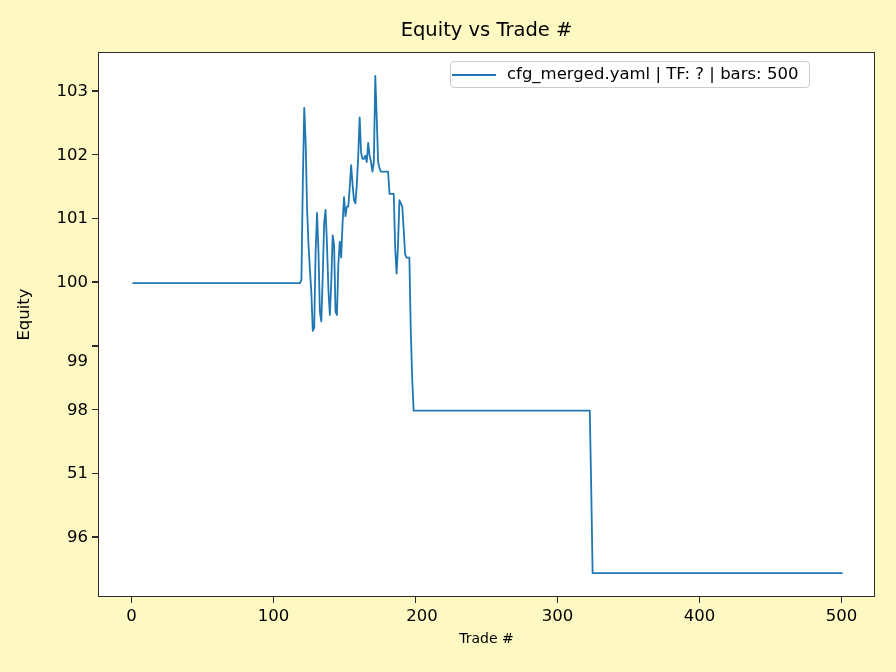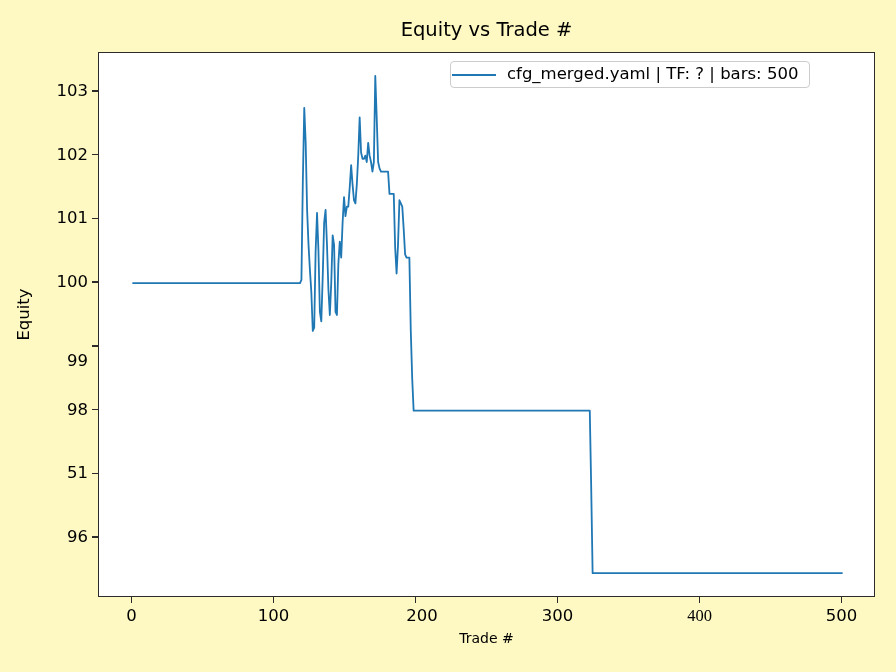--- a/index.html
+++ b/index.html
@@ -175,21 +175,21 @@
   <div id="x-ticks-marks">
       <div class="tick-mark-x" style="left: 130.731px; top: 597px;"></div>
       <div class="tick-label-x" style="left: 131.381px; top: 608px;">0</div>
       <div class="tick-mark-x" style="left: 272.779px; top: 597px;"></div>
       <div class="tick-label-x" style="left: 273.429px; top: 608px;">100</div>
       <div class="tick-mark-x" style="left: 414.826px; top: 597px;"></div>
       <div class="tick-label-x" style="left: 422px; top: 608px;">200</div>
       <div class="tick-mark-x" style="left: 556.874px; top: 597px;"></div>
       <div class="tick-label-x" style="left: 557.524px; top: 608px; text-align: right;">300</div>
       <div class="tick-mark-x" style="left: 698.921px; top: 597px;"></div>
-      <div class="tick-label-x" style="left: 699.571px; top: 608px; font-family: Liberation Serif, serif;">400</div>
+      <div class="tick-label-x" style="left: 699.571px; top: 608px;">400</div>
       <div class="tick-mark-x" style="left: 840.969px; top: 597px;"></div>
       <div class="tick-label-x" style="left: 841.619px; top: 608px;">500</div>
     </div>
 
   <div id="x-axis-label">Trade #</div>
   <div id="y-axis-label">Equity</div>
 
   <div id="legend">
     <span id="legend-line-swatch" style="border-top-color: rgb(31, 119, 180);"></span>
     <span id="legend-text">cfg_merged.yaml | TF: ? | bars: 500</span>

